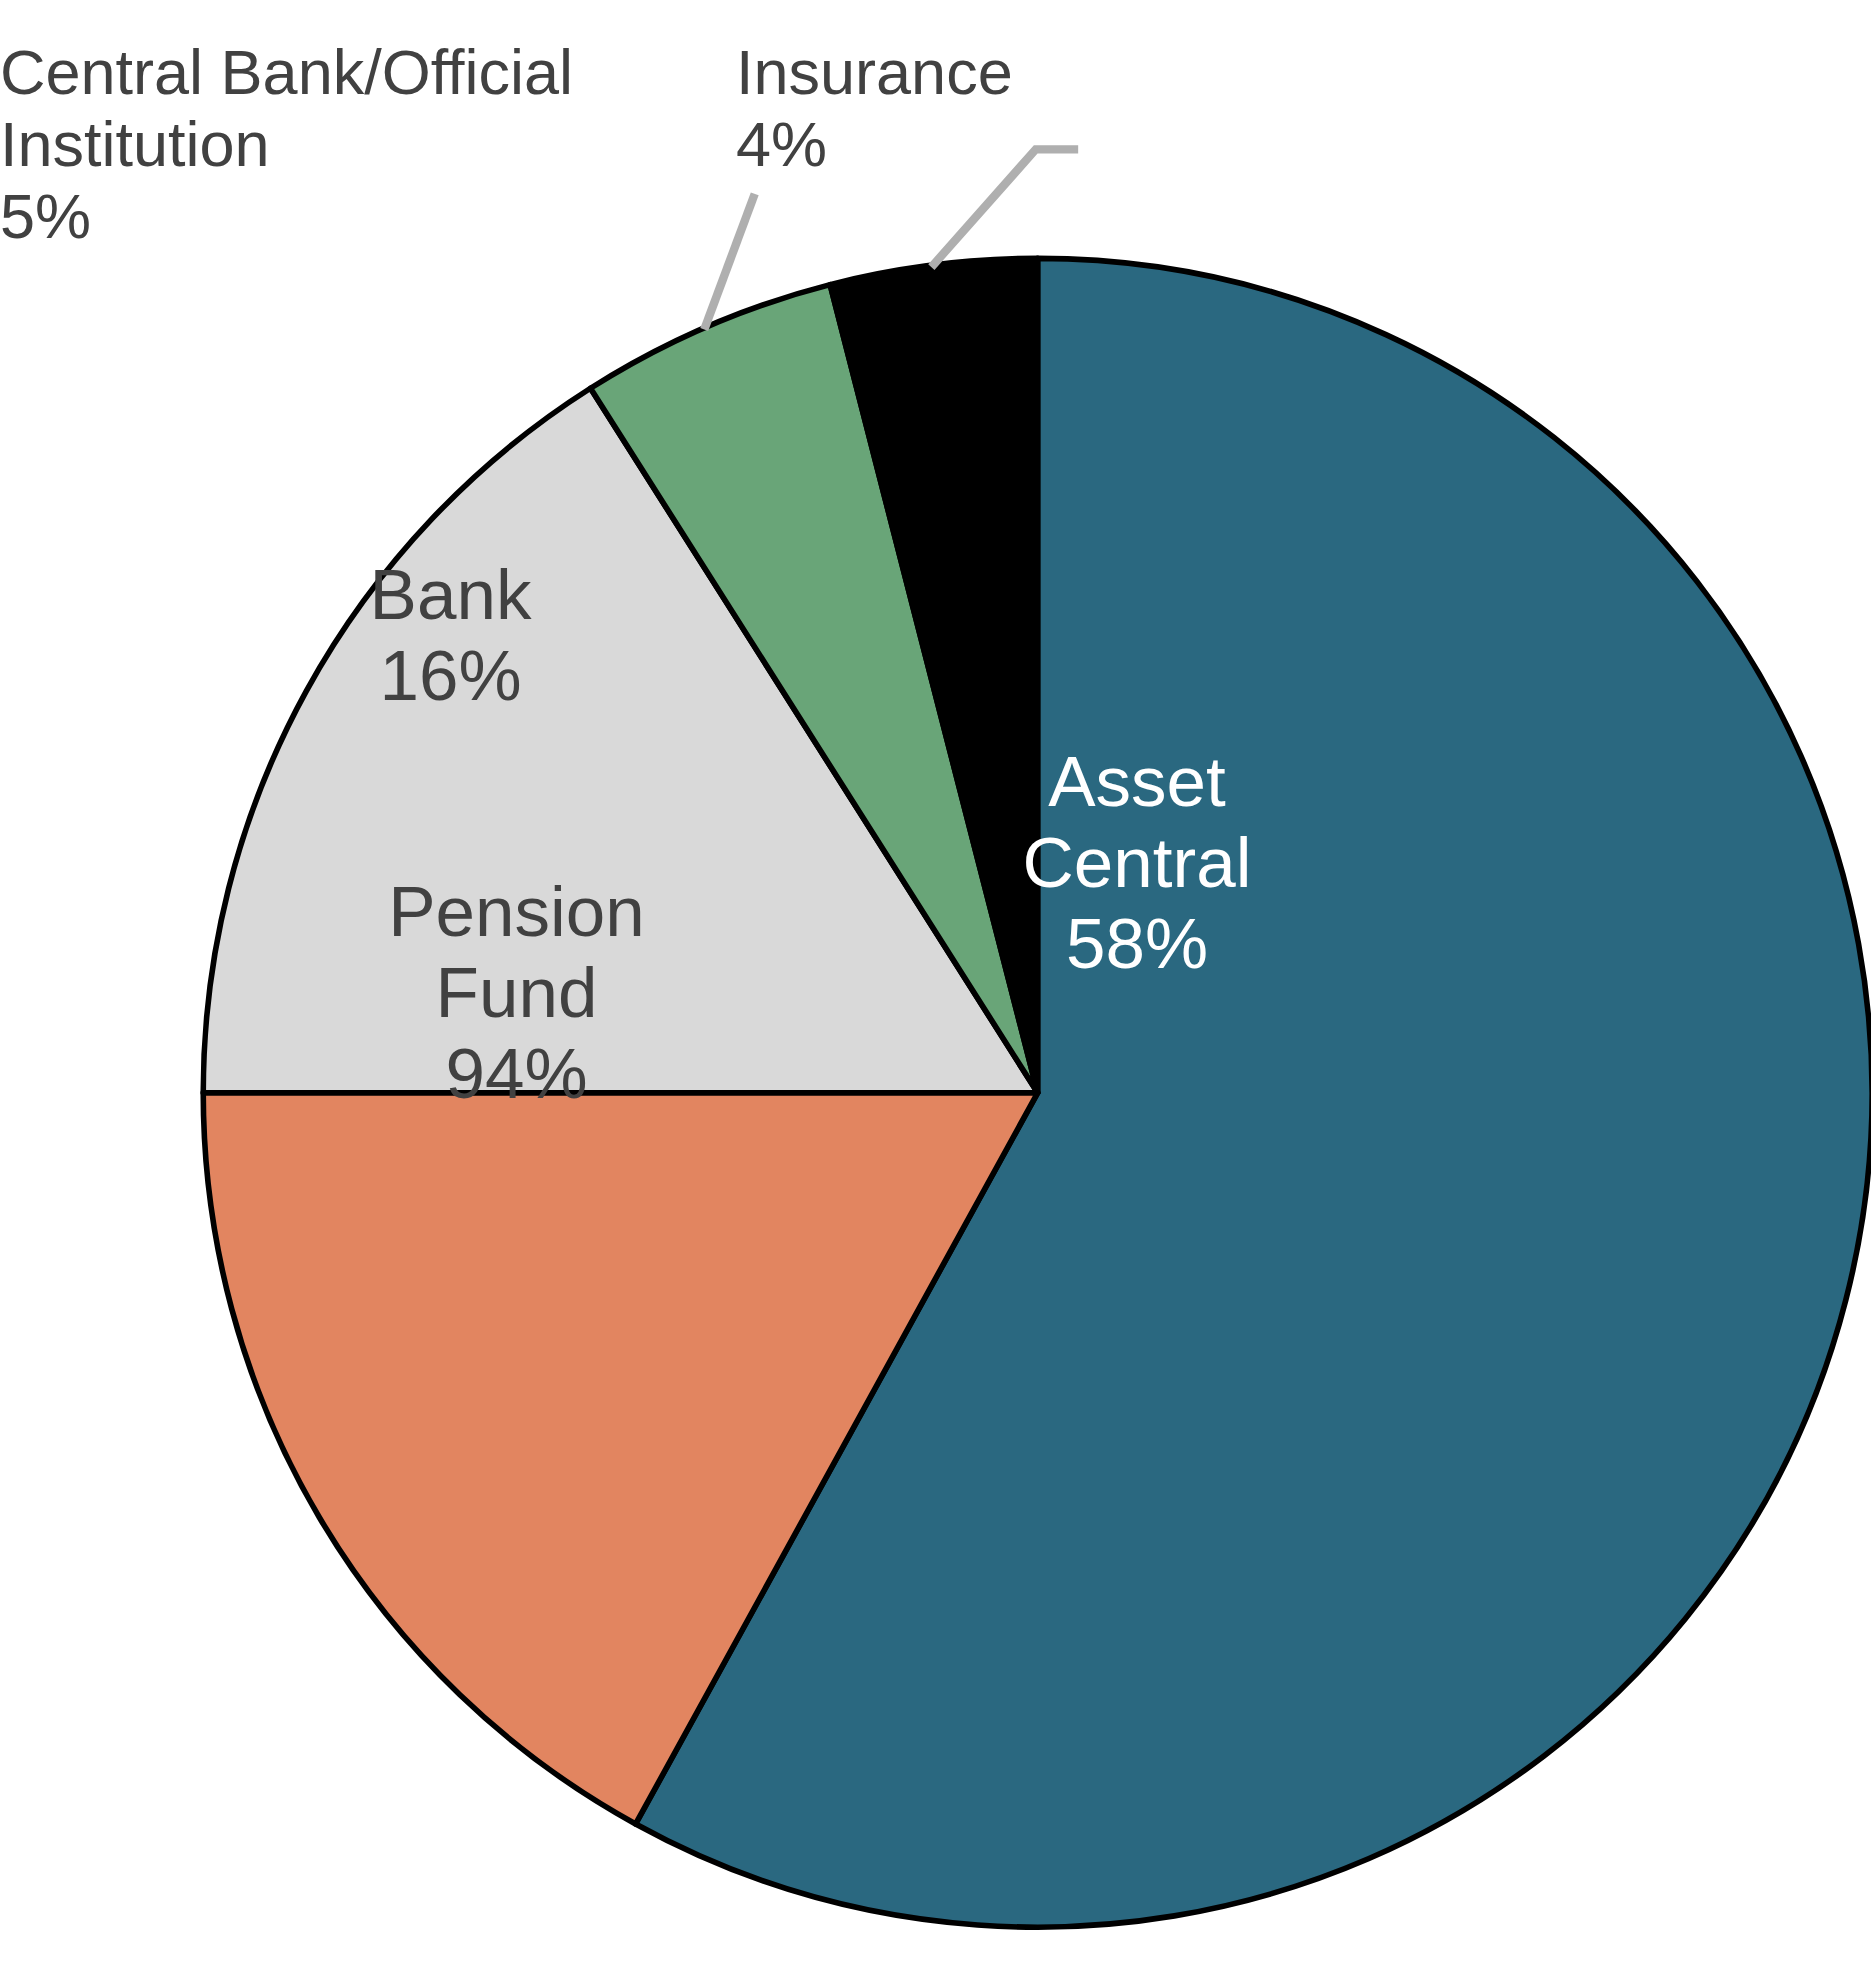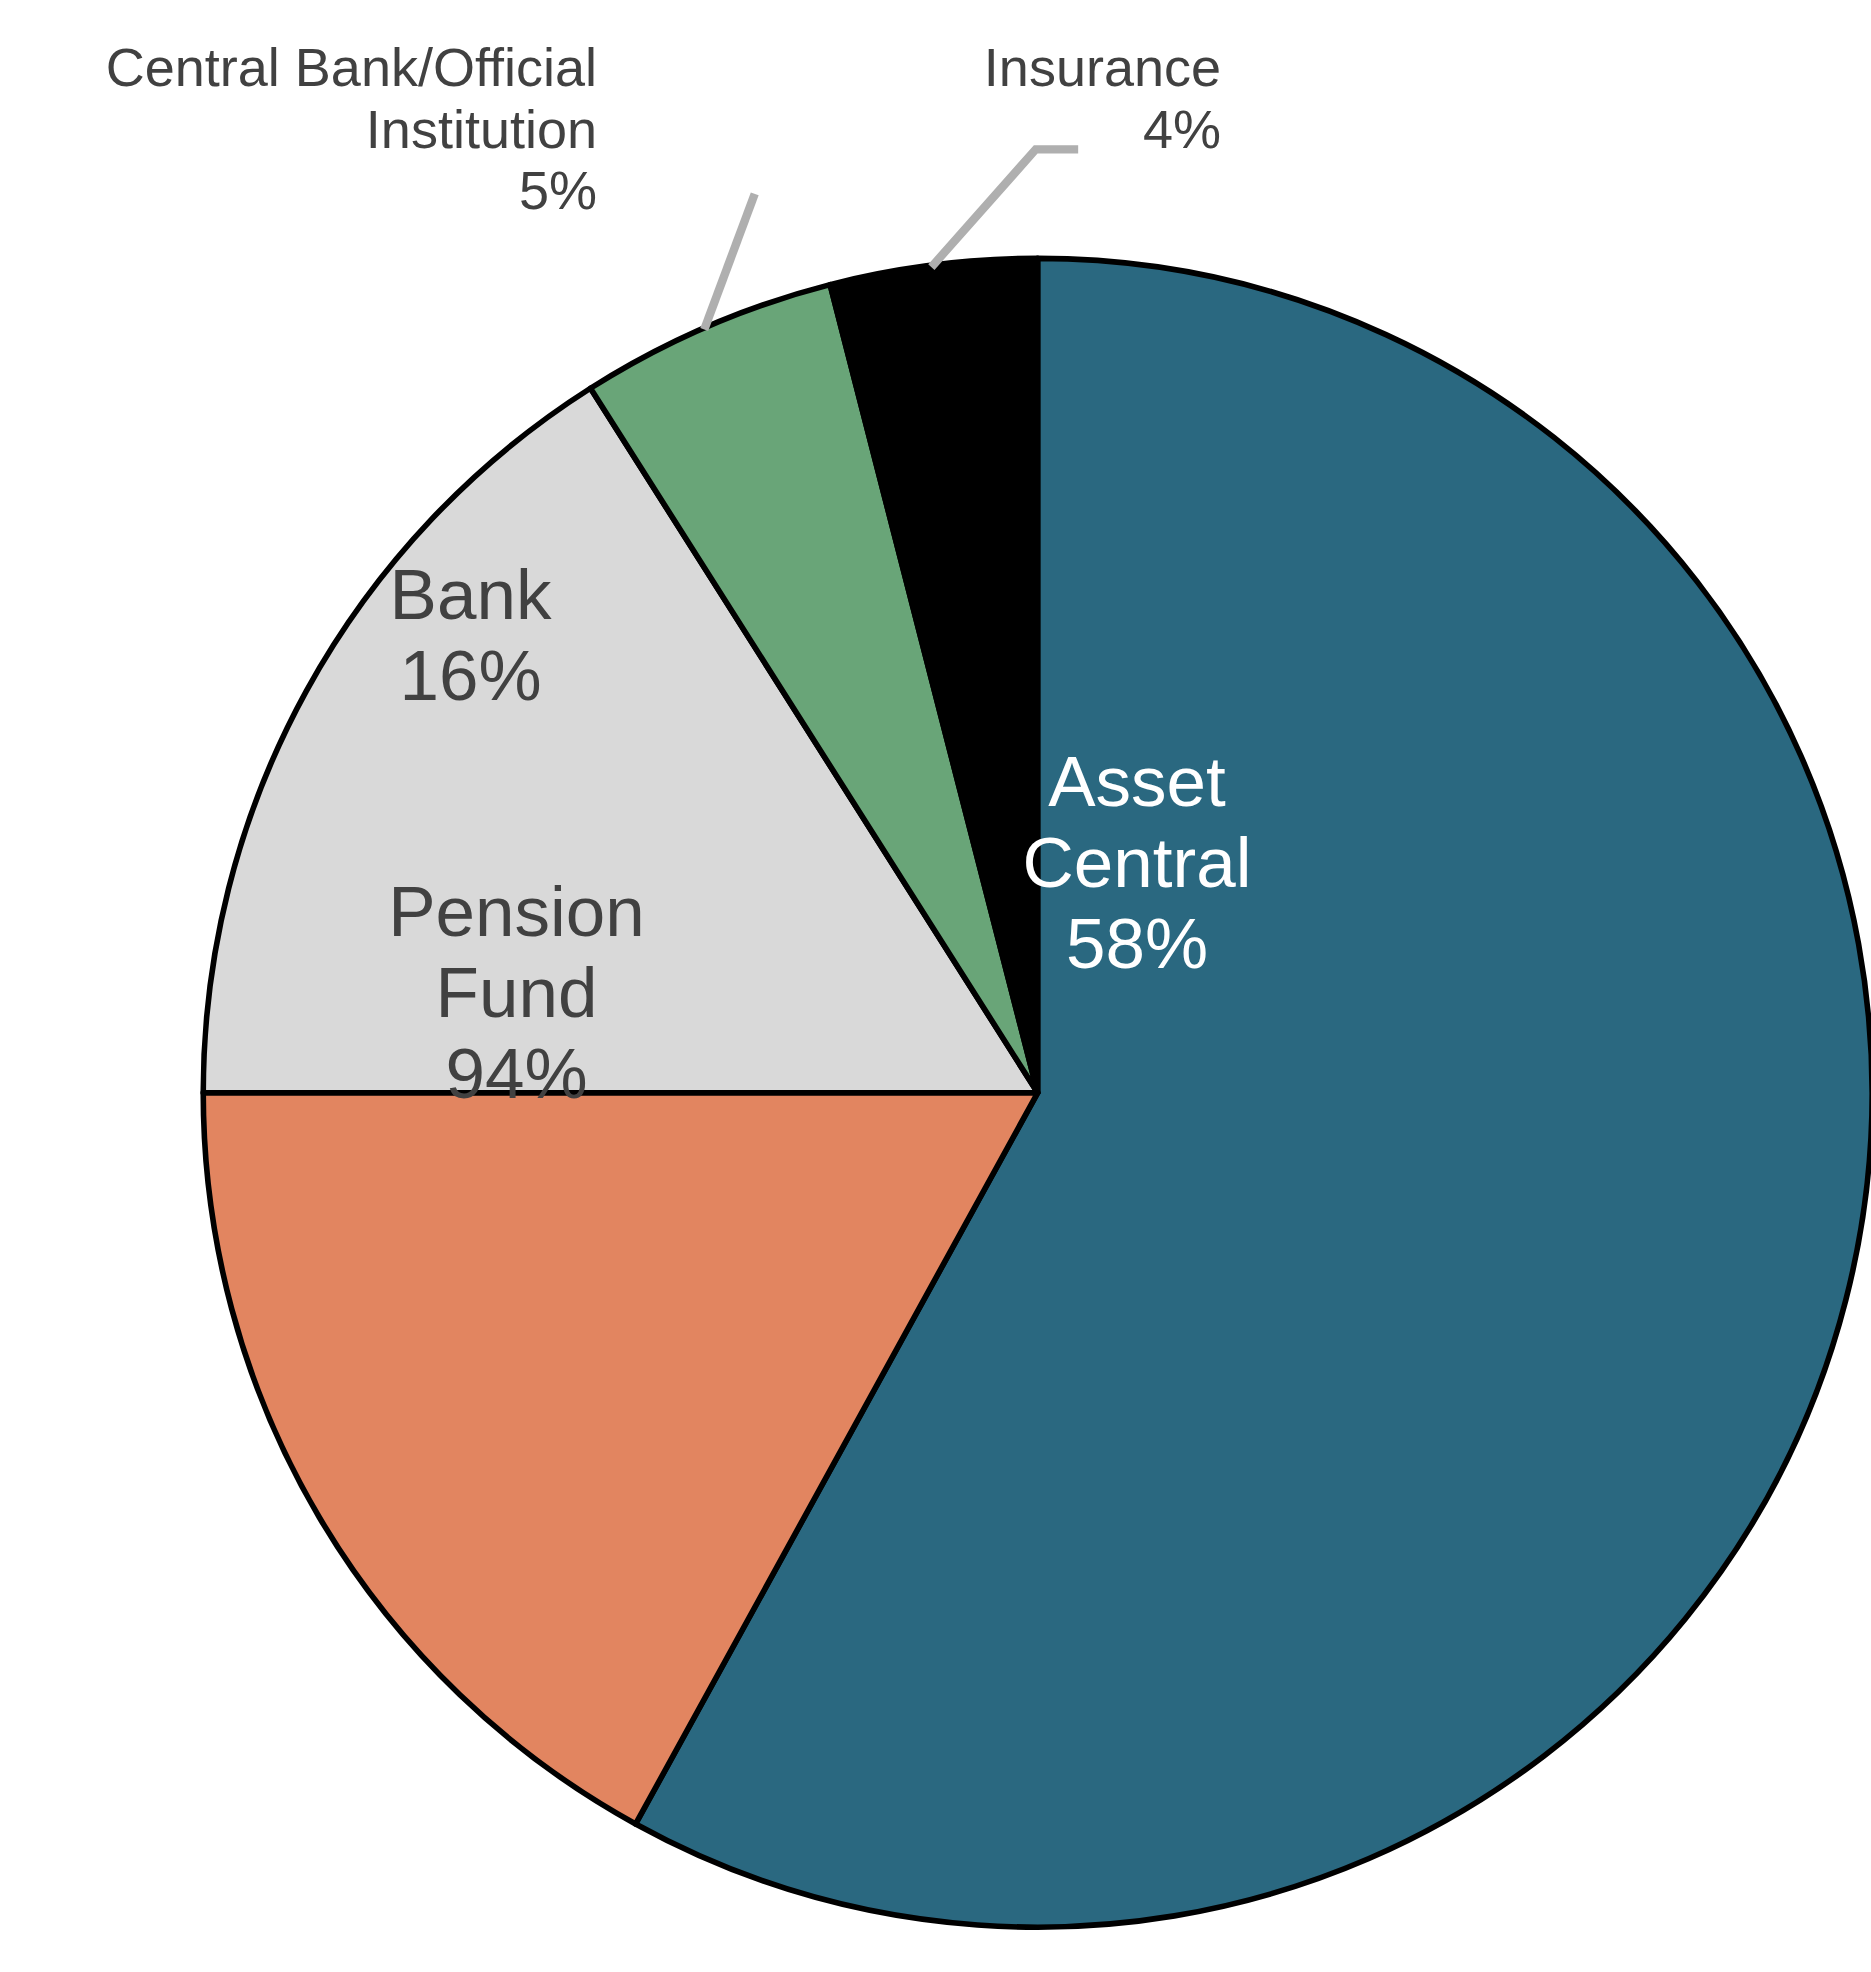--- a/index.html
+++ b/index.html
@@ -23,23 +23,23 @@
   svg#pie-svg {
     position: absolute;
     left: 0; top: 0;
     width: 1872px;
     height: 1973px;
     display: block;
   }
   .callout-label {
     position: absolute;
     color: #414141;
-    font-size: 54px;
+    font-size: 63px;
     line-height: 1.14;
-    text-align: right;
+    text-align: left;
     font-family: "Liberation Sans", sans-serif;
     white-space: nowrap;
   }
   .slice-label {
     position: absolute;
     font-size: 71px;
     line-height: 1.14;
     text-align: center;
     font-family: "Liberation Sans", sans-serif;
     white-space: nowrap;
@@ -53,21 +53,21 @@
     top: 37px;
     width: 597px;
   }
   #label-insurance {
     left: 736px;
     top: 37px;
     width: 485px;
   }
   
   #label-bank-treasuries {
-    left: 256px;
+    left: 236px;
     top: 555px;
     width: 429px;
   }
   #label-pension-fund {
     left: 302px;
     top: 872px;
     width: 429px;
   }
   #label-asset-manager {
     left: 932px;

